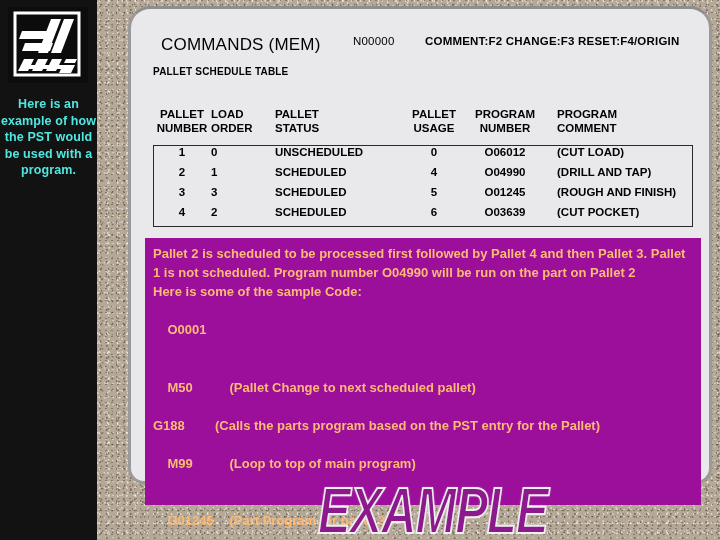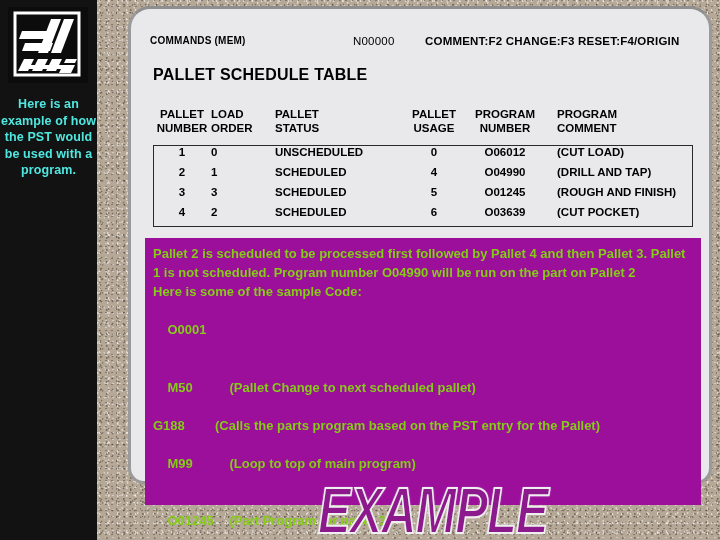--- a/index.html
+++ b/index.html
@@ -55,35 +55,35 @@
     position:absolute;left:128px;top:6px;width:584px;height:478px;
     background:#e9e9ec;
     border-radius:22px 22px 16px 16px;
     border:3px solid #9a9a9a;
     border-top-color:#8e8e8e;
     box-sizing:border-box;
     z-index:2;
     overflow:hidden;
   }
   #cmd-line{
-    position:absolute;left:19px;top:26px;
-    font-size:10px;font-weight:bold;color:#000;letter-spacing:.2px;
+    position:absolute;left:30px;top:26px;
+    font-size:17px;font-weight:normal;color:#000;letter-spacing:.2px;
   }
   #nnum{
     position:absolute;left:222px;top:26px;
     font-size:11.5px;font-weight:normal;color:#000;letter-spacing:.2px;
   }
   #fkeys{
     position:absolute;left:294px;top:26px;
     font-size:11.5px;font-weight:bold;color:#000;letter-spacing:.2px;
     white-space:nowrap;
   }
   #pst-title{
     position:absolute;left:22px;top:57px;
-    font-size:16px;font-weight:bold;color:#000;letter-spacing:.2px;
+    font-size:10px;font-weight:bold;color:#000;letter-spacing:.2px;
   }
 
   
   #pst{
     position:absolute;left:22px;top:98px;width:540px;
   }
   table.pst{border-collapse:collapse;width:540px;table-layout:fixed;padding-left:29px;}
   table.pst th{
     font-size:11.5px;font-weight:bold;color:#000;
     padding:0 0 7px 0;vertical-align:bottom;
@@ -108,21 +108,21 @@
     border:1.5px solid #2a2a2a;
     box-sizing:border-box;
     pointer-events:none;
   }
 
   
   #purple{
     position:absolute;left:145px;top:238px;width:556px;height:267px;
     background:#9b0f9b;
     z-index:5;
-    color:#84cc16;
+    color:#fdba74;
     font-size:13px;
     font-weight:bold;
     line-height:19.1px;
     padding:6px 8px 0 8px;
     box-sizing:border-box;
     overflow:visible;
   }
   #purple .ln{white-space:pre;}
   #purple .ln.wrap{white-space:normal;}
   .code-op{display:inline-block;min-width:62px;}

